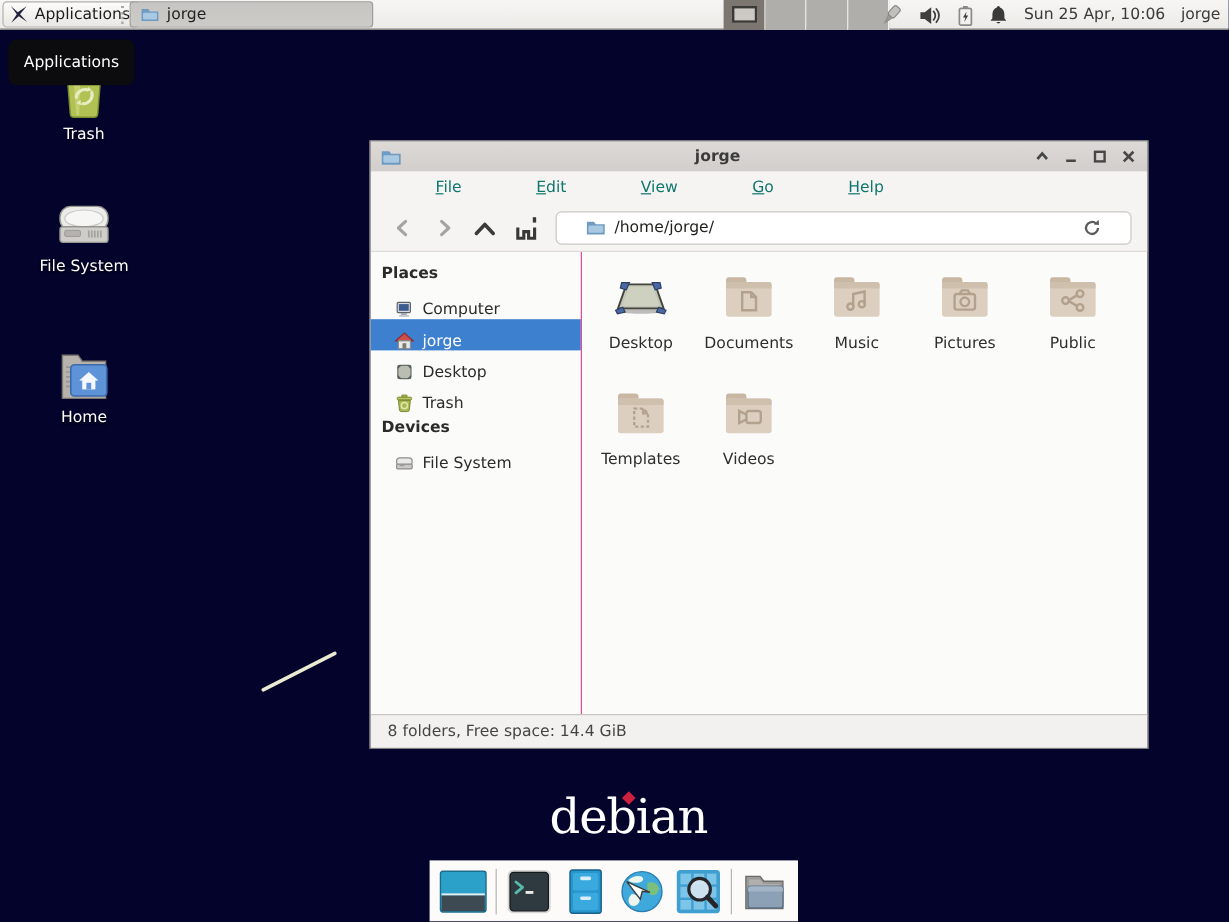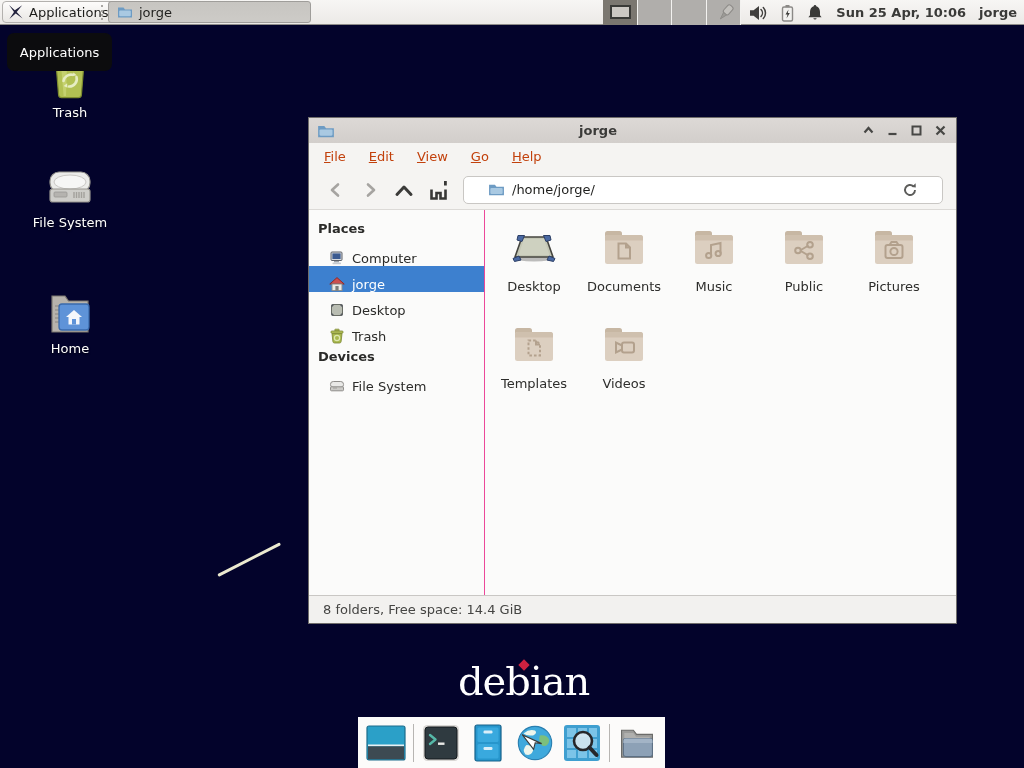--- a/index.html
+++ b/index.html
@@ -40,21 +40,21 @@
     display:flex;
   }
   .pager .ws { width:34.5px; height:25px; background:#b0aeab; border-right:1px solid #f3f2f0; position:relative; }
   .pager .ws.active { background:#7b7770; }
   .pager .ws.active .mini-win {
     position:absolute; left:7px; top:5px; width:21px; height:14px;
     background:#ccc8c3; border:2px solid #3a3a37;
   }
   .tray {
     position:absolute; right:0; top:0; height:25px;
-    display:flex; align-items:center; gap:13px; padding-right:7px;font-weight:bold;
+    display:flex; align-items:center; gap:13px; padding-right:7px;
   }
   .tray .txt { color:#3a3a38; white-space:nowrap; }
 
   
   .tooltip {
     position:absolute; left:7px; top:33px; width:105px; height:38px;
     background:#0c0c0e; border-radius:7px; color:#fff;
     display:flex; align-items:center; justify-content:center; z-index:50;
   }
 
@@ -91,21 +91,21 @@
     height:25px; background:linear-gradient(#ddd9d6,#d2cecb);
     display:flex; align-items:center; padding:0 8px; flex:0 0 auto;
   }
   .titlebar .title { flex:1; text-align:center; font-weight:bold; color:#3b3b39; }
   .tb-btns { display:flex; align-items:center; gap:9px; }
   .tb-btn { width:15px; height:15px; display:flex; align-items:center; justify-content:center; }
   .menubar {
     height:27px; background:#f5f4f2; display:flex; align-items:center;
     gap:9px; padding-left:8px; flex:0 0 auto;
   }
-  .menu-item { display:inline-block; padding:3px 7px; color:#c2410c; }
+  .menu-item { display:inline-block; padding:3px 7px; color:#0f766e;margin-left:39px; }
   .menu-item::first-letter { text-decoration:underline; }
   .toolbar {
     height:40px; background:#f5f4f2; border-bottom:1px solid #dcdad7;
     display:flex; align-items:center; flex:0 0 auto; padding-left:10px;
   }
   .nav-btn { width:34px; height:30px; display:flex; align-items:center; justify-content:center; }
   .pathbar {
     margin-left:8px; width:480px; height:28px; background:#fff;
     border:1px solid #c9c7c4; border-radius:5px;
     display:flex; align-items:center; gap:7px; padding:0 24px;
@@ -445,41 +445,41 @@
         </svg>
         <span class="cap">Music</span>
       </div>
 
       <div class="cell">
         <svg width="48" height="48" viewBox="0 0 48 48">
           <rect x="5" y="7" width="17" height="9" rx="2.5" fill="#c7b7a3"></rect>
           <rect x="5" y="11" width="38" height="29" rx="2.5" fill="#dccfc0"></rect>
           <path d="M5 13.5 a2.5 2.5 0 0 1 2.5 -2.5 h33 a2.5 2.5 0 0 1 2.5 2.5 v3 h-38 Z" fill="#cfc0ae"></path>
           <g stroke="#b3a18d" stroke-width="2" fill="none">
+              <rect x="15.5" y="21" width="17" height="13" rx="2"></rect>
+              <circle cx="24" cy="27.5" r="3.6"></circle>
+              <path d="M19.5 21 l2 -3 h5 l2 3"></path>
+            </g>
+        </svg>
+        <span class="cap">Pictures</span>
+      </div>
+
+      <div class="cell">
+        <svg width="48" height="48" viewBox="0 0 48 48">
+          <rect x="5" y="7" width="17" height="9" rx="2.5" fill="#c7b7a3"></rect>
+          <rect x="5" y="11" width="38" height="29" rx="2.5" fill="#dccfc0"></rect>
+          <path d="M5 13.5 a2.5 2.5 0 0 1 2.5 -2.5 h33 a2.5 2.5 0 0 1 2.5 2.5 v3 h-38 Z" fill="#cfc0ae"></path>
+          <g stroke="#b3a18d" stroke-width="2" fill="none">
             <path d="M20 26.5 L28.5 21.5 M20 26.5 L28.5 31.5"></path>
             <circle cx="18" cy="26.5" r="2.8"></circle>
               <circle cx="30" cy="20.8" r="2.8"></circle>
               <circle cx="30" cy="32.2" r="2.8"></circle>
           </g>
         </svg>
         <span class="cap">Public</span>
-      </div>
-
-      <div class="cell">
-        <svg width="48" height="48" viewBox="0 0 48 48">
-          <rect x="5" y="7" width="17" height="9" rx="2.5" fill="#c7b7a3"></rect>
-          <rect x="5" y="11" width="38" height="29" rx="2.5" fill="#dccfc0"></rect>
-          <path d="M5 13.5 a2.5 2.5 0 0 1 2.5 -2.5 h33 a2.5 2.5 0 0 1 2.5 2.5 v3 h-38 Z" fill="#cfc0ae"></path>
-          <g stroke="#b3a18d" stroke-width="2" fill="none">
-              <rect x="15.5" y="21" width="17" height="13" rx="2"></rect>
-              <circle cx="24" cy="27.5" r="3.6"></circle>
-              <path d="M19.5 21 l2 -3 h5 l2 3"></path>
-            </g>
-        </svg>
-        <span class="cap">Pictures</span>
       </div>
 
       <div class="cell">
         <svg width="48" height="48" viewBox="0 0 48 48">
           <rect x="5" y="7" width="17" height="9" rx="2.5" fill="#c7b7a3"></rect>
           <rect x="5" y="11" width="38" height="29" rx="2.5" fill="#dccfc0"></rect>
           <path d="M5 13.5 a2.5 2.5 0 0 1 2.5 -2.5 h33 a2.5 2.5 0 0 1 2.5 2.5 v3 h-38 Z" fill="#cfc0ae"></path>
           <g stroke="#b3a18d" stroke-width="2" fill="none" stroke-dasharray="2.6 2">
               <path d="M18.5 19.5 h7.5 l4 4 v11 h-11.5 Z"></path>
             </g>

